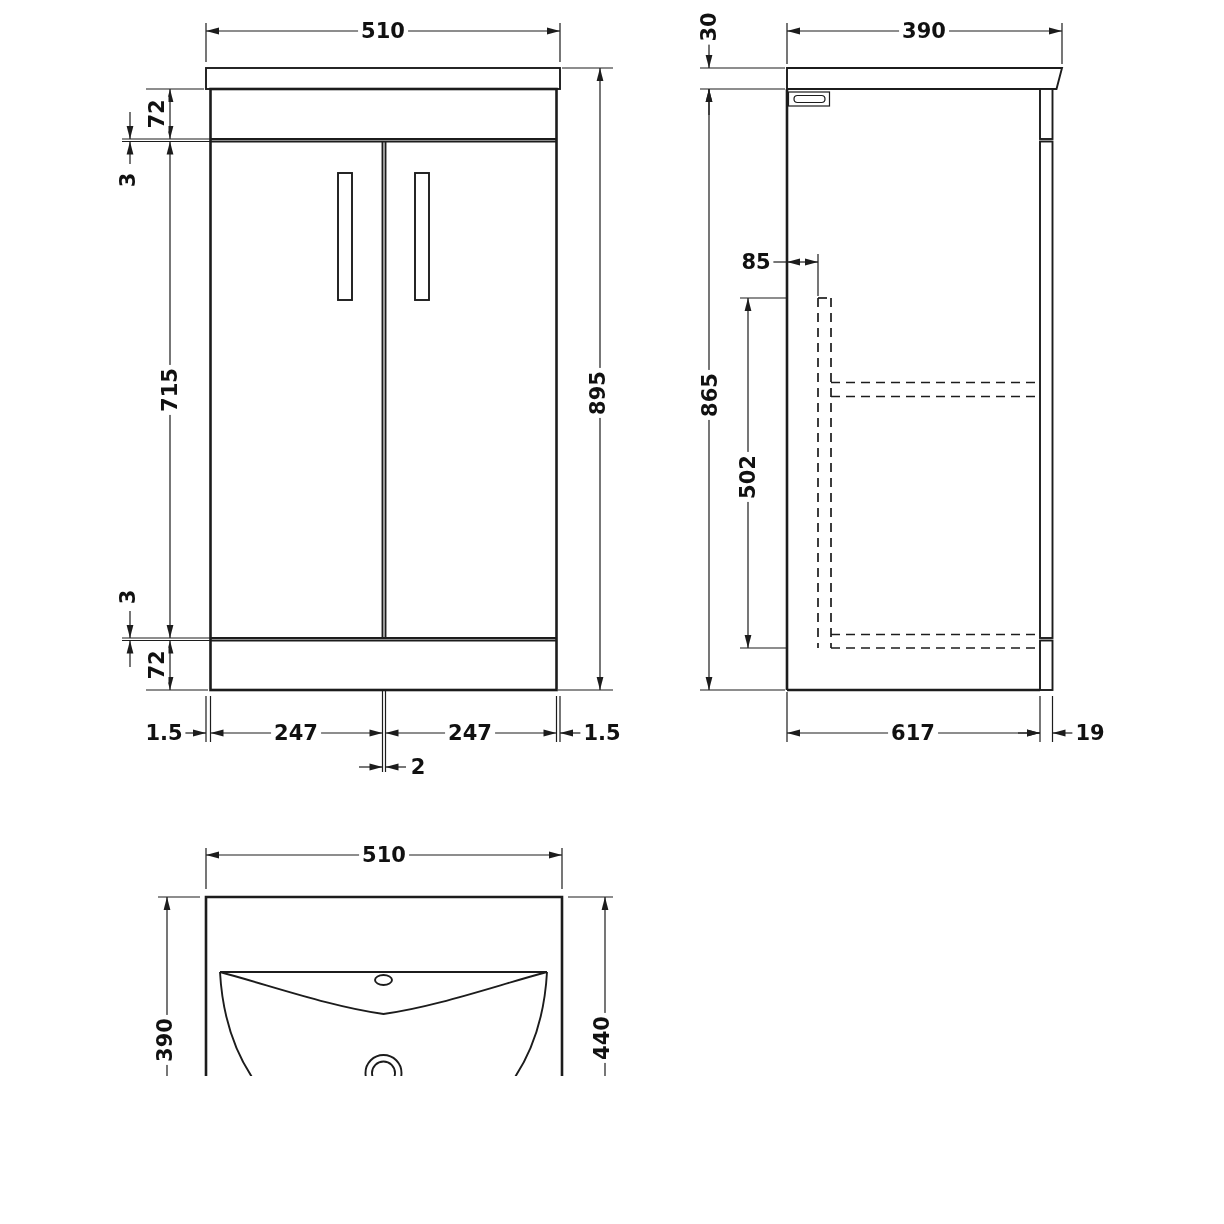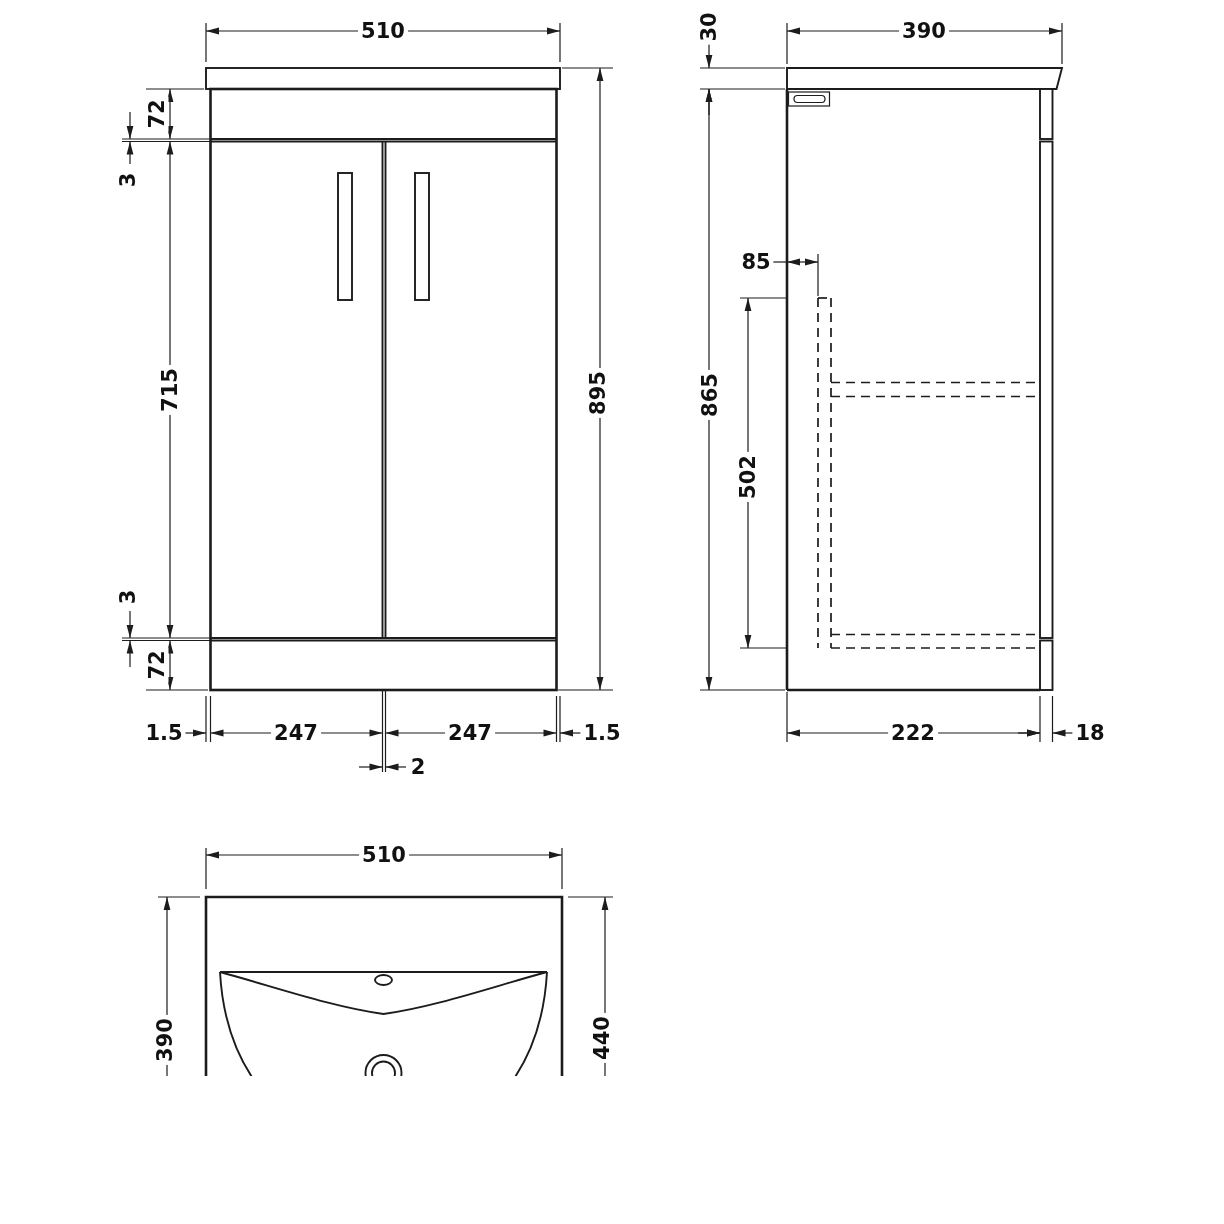--- a/index.html
+++ b/index.html
@@ -193,20 +193,20 @@
   <div class="lbl hor" style="left:296px;top:733px">247</div>
   <div class="lbl hor" style="left:418px;top:767px">2</div>
   <div class="lbl hor" style="left:470px;top:733px">247</div>
   <div class="lbl hor" style="left:602px;top:733px">1.5</div>
 
   <div class="lbl rot" style="left:709px;top:27px">30</div>
   <div class="lbl hor" style="left:924px;top:31px">390</div>
   <div class="lbl hor" style="left:756px;top:262px">85</div>
   <div class="lbl rot" style="left:710px;top:395px">865</div>
   <div class="lbl rot" style="left:748px;top:477px">502</div>
-  <div class="lbl hor" style="left:913px;top:733px">222</div>
-  <div class="lbl hor" style="left:1090px;top:733px">18</div>
+  <div class="lbl hor" style="left:913px;top:733px">617</div>
+  <div class="lbl hor" style="left:1090px;top:733px">19</div>
 
   <div class="lbl hor" style="left:384px;top:855px">510</div>
   <div class="lbl rot" style="left:165px;top:1040px">390</div>
   <div class="lbl rot" style="left:602px;top:1038px">440</div>
 
 </div>
 
 </body></html>

